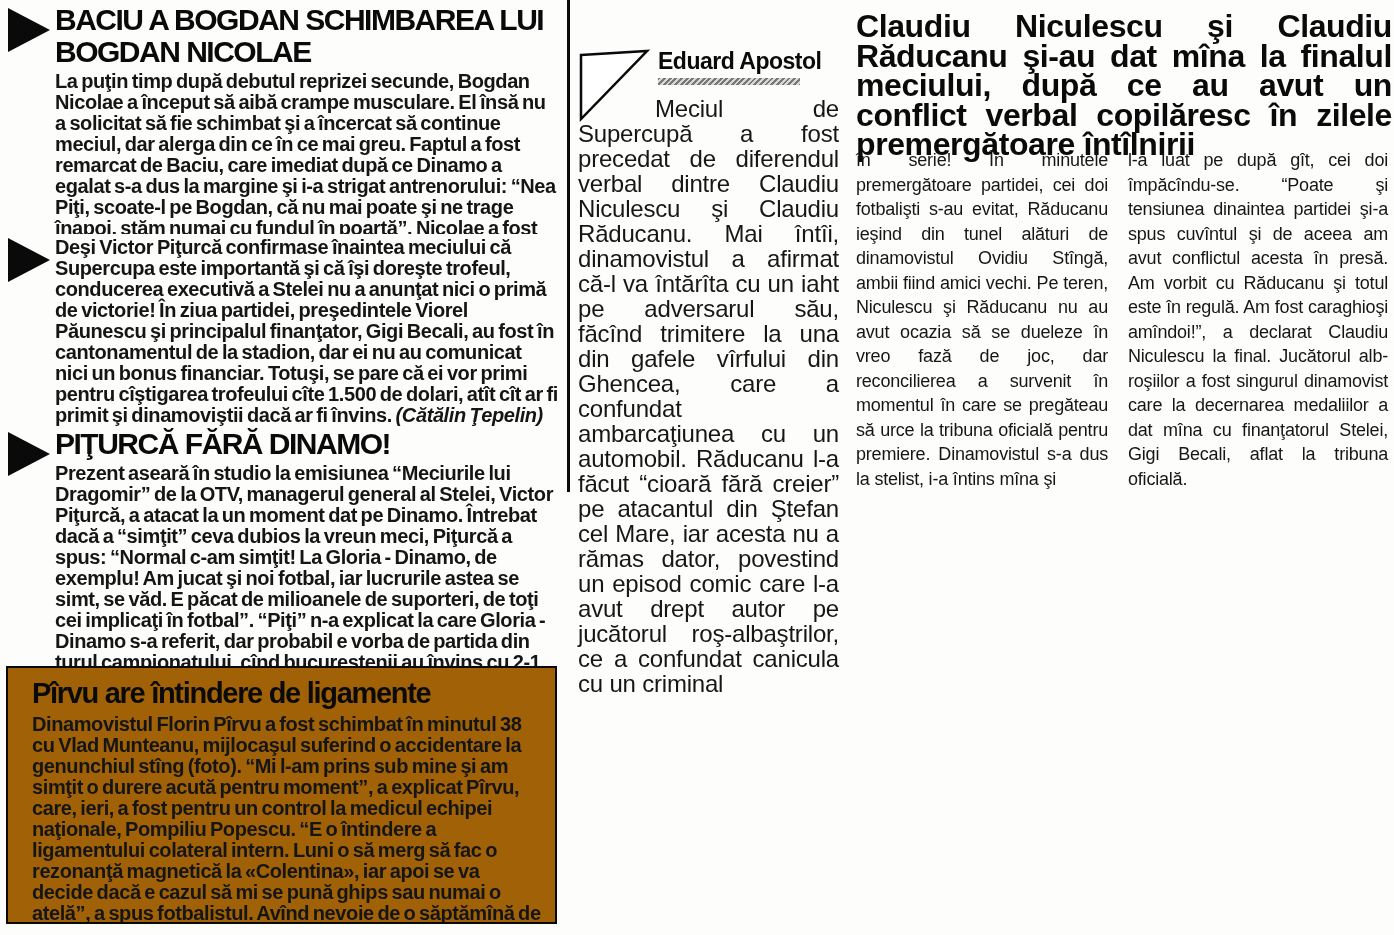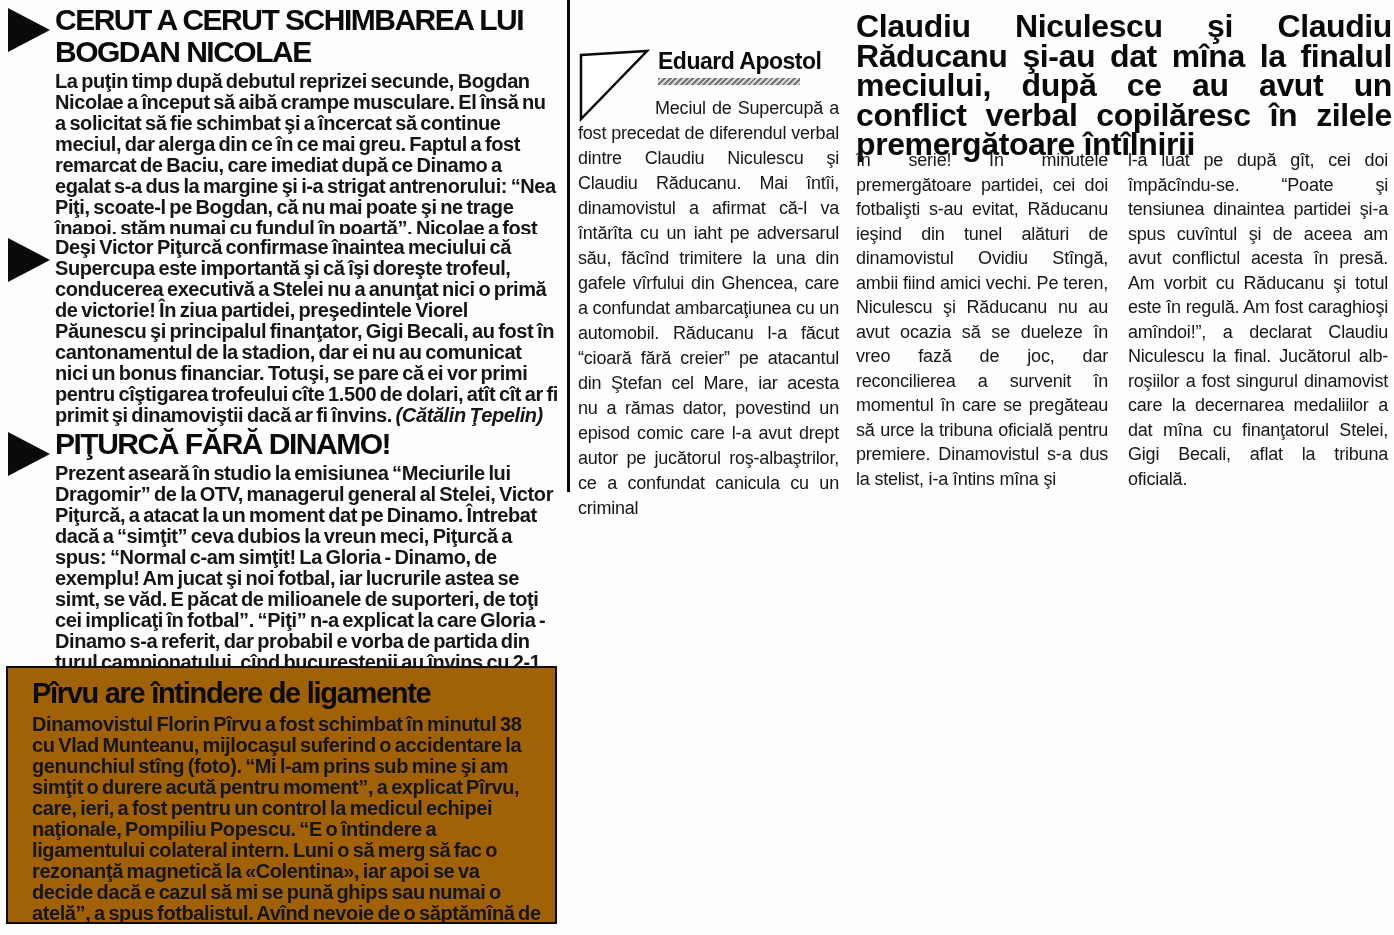--- a/index.html
+++ b/index.html
@@ -51,21 +51,21 @@
   .byline-name{
     margin-left:80px;padding-top:16px;
     font-size:23px;font-weight:bold;letter-spacing:-0.5px;color:#0a0a0a;
   }
   .byline-rule{
     margin:3px 0 0 80px;width:142px;height:7px;
     background:repeating-linear-gradient(135deg,#777 0 2px,#d8d8d8 2px 4px);
   }
   .mid-body{
     margin:6px 0 0 0;text-indent:77px;
-    font-size:18px;line-height:25px;text-align:justify;
+    font-size:24px;line-height:25px;text-align:justify;
     letter-spacing:-0.2px;color:#161616;
   }
   
   .right-headline{
     position:absolute;left:856px;top:12px;width:536px;margin:0;
     font-size:32px;line-height:29.5px;font-weight:bold;
     letter-spacing:-0.4px;text-align:justify;color:#0a0a0a;
   }
   .rcol{
     position:absolute;top:148px;
@@ -77,21 +77,21 @@
 </style>
 </head>
 <body>
 
 <div>
 
   <section class="left-col">
 
     <article class="news-article art-1">
       <span class="marker"></span>
-      <h1 class="news-headline">CERUT A CERUT SCHIMBAREA LUI BOGDAN NICOLAE</h1>
+      <h1 class="news-headline">BACIU A BOGDAN SCHIMBAREA LUI BOGDAN NICOLAE</h1>
       <p class="news-body"><span>La puţin timp după debutul reprizei secunde, Bogdan Nicolae a început să aibă crampe musculare. El însă nu a solicitat să fie schimbat şi a încercat să continue meciul, dar alerga din ce în ce mai greu. Faptul a fost remarcat de Baciu, care imediat după ce Dinamo a egalat s-a dus la margine şi i-a strigat antrenorului: “Nea Piţi, scoate-l pe Bogdan, că nu mai poate şi ne trage înapoi, stăm numai cu fundul în poartă”. Nicolae a fost înlocuit cu A. Stîngă (min 73).</span> <em class="author">(Cătălin Ţepelin)</em></p>
     </article>
 
     <article class="news-article art-2">
       <span class="marker"></span>
       <p class="news-body"><span>Deşi Victor Piţurcă confirmase înaintea meciului că Supercupa este importantă şi că îşi doreşte trofeul, conducerea executivă a Stelei nu a anunţat nici o primă de victorie! În ziua partidei, preşedintele Viorel Păunescu şi principalul finanţator, Gigi Becali, au fost în cantonamentul de la stadion, dar ei nu au comunicat nici un bonus financiar. Totuşi, se pare că ei vor primi pentru cîştigarea trofeului cîte 1.500 de dolari, atît cît ar fi primit şi dinamoviştii dacă ar fi învins.</span> <em class="author">(Cătălin Ţepelin)</em></p>
     </article>
 
     <article class="news-article art-3">
       <span class="marker"></span>

